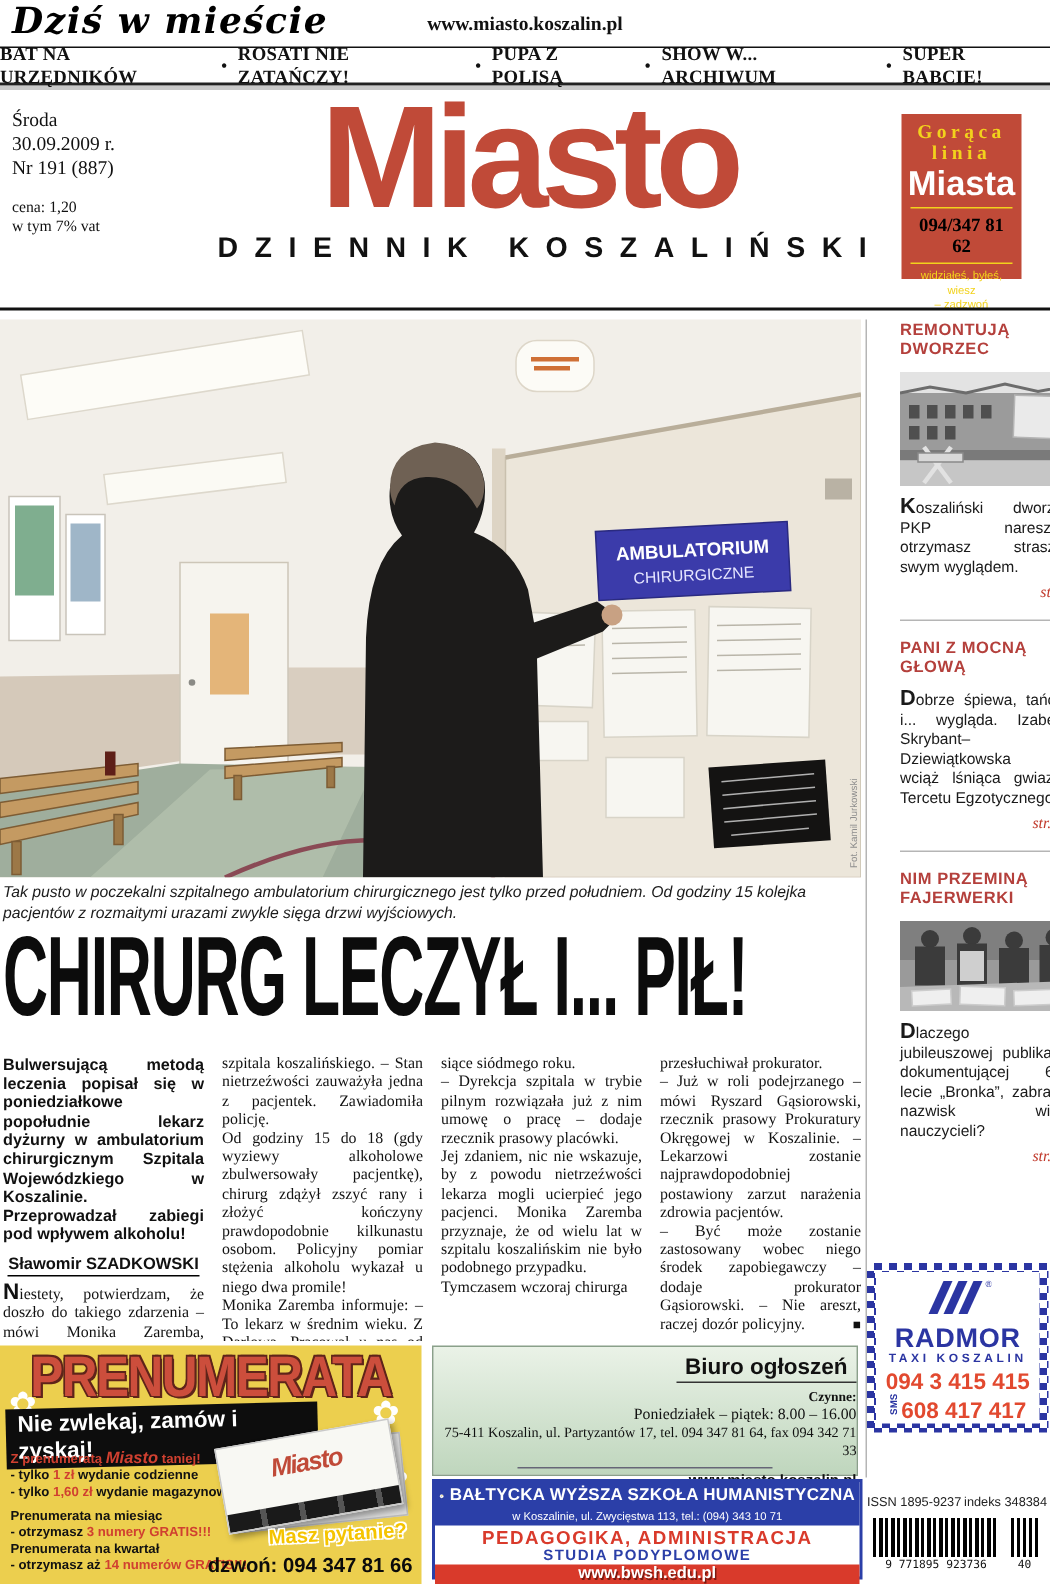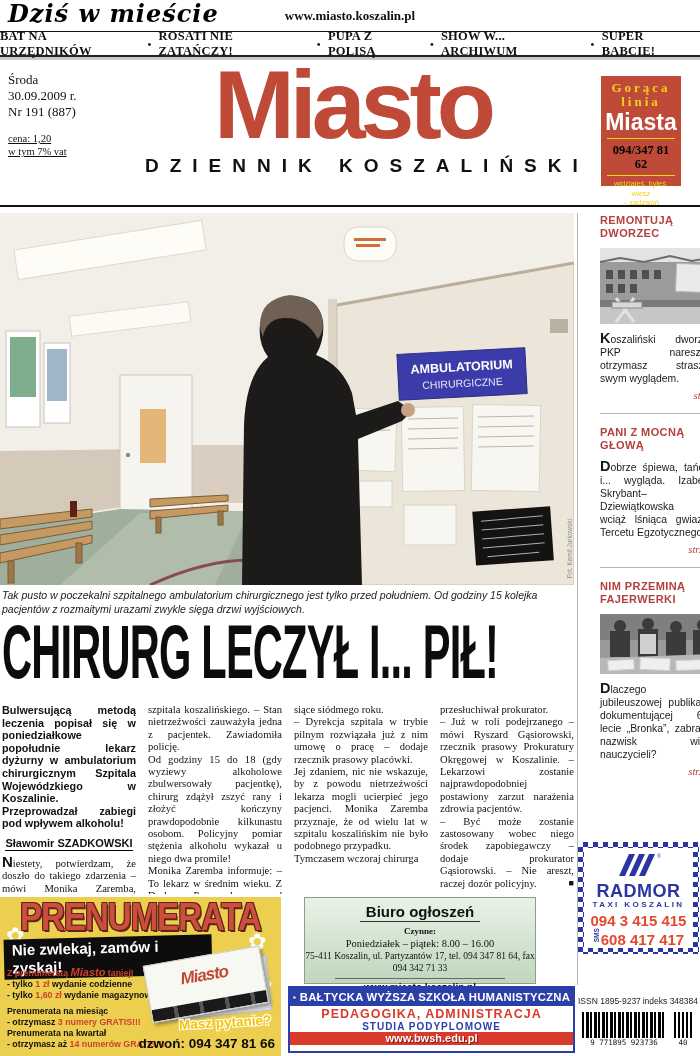--- a/index.html
+++ b/index.html
@@ -12,21 +12,21 @@
   .top-url { position:absolute; left:0; top:8px; width:700px; text-align:center; font:bold 13px "Liberation Serif",serif; }
 
   .teaserbar { position:absolute; left:0; top:31px; width:700px; height:26px;
     border-top:1px solid #111; border-bottom:2px solid #222; box-shadow:0 3px 0 #c9c9c9;
     display:flex; align-items:center; justify-content:center; gap:7px;
     font:bold 12.5px "Liberation Serif",serif; letter-spacing:.2px; }
   .teaserbar .sep { font-size:11px; }
 
   
   .issue-block { position:absolute; left:8px; top:72px; font:13px/16px "Liberation Serif",serif; }
-  .price-block { margin-top:12px; font:10.5px/13px "Liberation Serif",serif;text-decoration:underline; }
+  .price-block { margin-top:12px; font:10.5px/13px "Liberation Serif",serif; }
   .logo-wrap { position:absolute; left:145px; top:58px; width:415px; text-align:center; }
   .logo { color:#c04a38; font:bold 97px/94px "Liberation Sans",sans-serif; letter-spacing:-5px; }
   .logo-sub { margin-top:4px; font:bold 19px/20px "Liberation Sans",sans-serif; letter-spacing:11px; white-space:nowrap; }
   .hotline { position:absolute; left:601px; top:76px; width:80px; height:110px; background:#c04a38;
     text-align:center; padding-top:5px; }
   .hl-y1 { color:#f2d21c; font:bold 13px/14px "Liberation Serif",serif; letter-spacing:3px; }
   .hl-brand { color:#fff; font:bold 23px/25px "Liberation Sans",sans-serif; margin-top:1px; }
   .hl-phone { color:#000000; font:bold 12.5px/14px "Liberation Serif",serif; border-top:1px solid #f2d21c; margin:3px 6px 0; padding-top:4px; }
   .hl-tag { color:#f2d21c; font:7.5px/9.5px "Liberation Sans",sans-serif; border-top:1px solid #f2d21c; margin:4px 6px 0; padding-top:3px; }
   .mast-rule { position:absolute; left:0; top:205px; width:700px; height:2px; background:#111; }
@@ -97,22 +97,22 @@
   .np-back { position:absolute; left:4px; top:6px; width:118px; height:56px; background:#ddd; border:1px solid #bbb; transform:rotate(4deg); }
   .np { position:absolute; left:0; top:0; width:118px; height:58px; background:#f8f8f3; border:1px solid #c9c9c9;
     box-shadow:2px 3px 4px rgba(0,0,0,.35); overflow:hidden; }
   .np-label { color:#c04a38; font:bold italic 17px/18px "Liberation Sans",sans-serif; text-align:center; margin-top:10px; letter-spacing:-1px; }
   .np-bars { position:absolute; bottom:0; left:0; width:118px; height:12px;
     background:repeating-linear-gradient(90deg,#1a1a1a 0 22px,#555 22px 26px); }
   .pren-q { position:absolute; right:10px; bottom:26px; color:#f5c400; font:bold 13.5px "Liberation Sans",sans-serif;
     transform:rotate(-3deg); text-shadow:1px 1px 0 #fff,-1px 1px 0 #fff,1px -1px 0 #fff,-1px -1px 0 #fff; }
   .pren-phone { position:absolute; right:6px; bottom:5px; font:bold 13.5px "Liberation Sans",sans-serif; color:#0b0b0b; }
 
-  .ad-biuro { position:absolute; left:304px; top:897px; width:232px; height:87px;
-    background:linear-gradient(#eaf2e7,#bfd6bd); border:1px solid #8aa08a; text-align:center; padding-top:5px; }
+  .ad-biuro { position:absolute; left:288px; top:897px; width:284px; height:87px;
+    background:linear-gradient(#eaf2e7,#bfd6bd); border:1px solid #8aa08a; text-align:right; padding-top:5px; }
   .biuro-title { display:inline-block; font:bold 15px/17px "Liberation Sans",sans-serif; border-bottom:1px solid #333; padding:0 6px 1px; }
   .biuro-open { margin-top:4px; font:bold 9px/11px "Liberation Serif",serif; }
   .biuro-hours { font:10.5px/13px "Liberation Serif",serif; }
   .biuro-addr { font:9.5px/12px "Liberation Serif",serif; }
   .biuro-hr { border:0; border-top:1px solid #667; width:170px; margin:4px auto 3px; }
   .biuro-url { font:bold 10px/12px "Liberation Sans",sans-serif; }
 
   .ad-bwsh { position:absolute; left:288px; top:986px; width:287px; height:67px; border:2px solid #2b3fa8; background:#fff; }
   .bwsh-head { background:#2b3fa8; color:#fff; display:flex; align-items:center; gap:4px; padding:1px 3px 0; }
   .bwsh-name { font:bold 11.3px/13px "Liberation Sans",sans-serif; letter-spacing:.2px; white-space:nowrap; }
@@ -458,16 +458,17 @@
 
 <div class="ad-bwsh">
   <div class="bwsh-head">
     <svg width="17" height="17" viewBox="0 0 17 17">
       <circle cx="8.5" cy="8.5" r="8" fill="#ffffff" stroke="#1e2d7c"></circle>
       <path d="M8.5,8.5 L8.5,2.5 A6,6 0 0 1 13,4.5 Z" fill="#f0c51e"></path>
       <line x1="8.5" y1="8.5" x2="5" y2="12" stroke="#1e2d7c" stroke-width="1.5"></line>
     </svg>
     <span class="bwsh-name">BAŁTYCKA WYŻSZA SZKOŁA HUMANISTYCZNA</span>
   </div>
+  <div class="bwsh-addr">w Koszalinie, ul. Zwycięstwa 113, tel.: (094) 343 10 71</div>
   <div class="bwsh-majors">PEDAGOGIKA, ADMINISTRACJA</div>
   <div class="bwsh-studies">STUDIA PODYPLOMOWE</div>
   <div class="bwsh-bar">www.bwsh.edu.pl</div>
 </div>
 
 </body></html>

